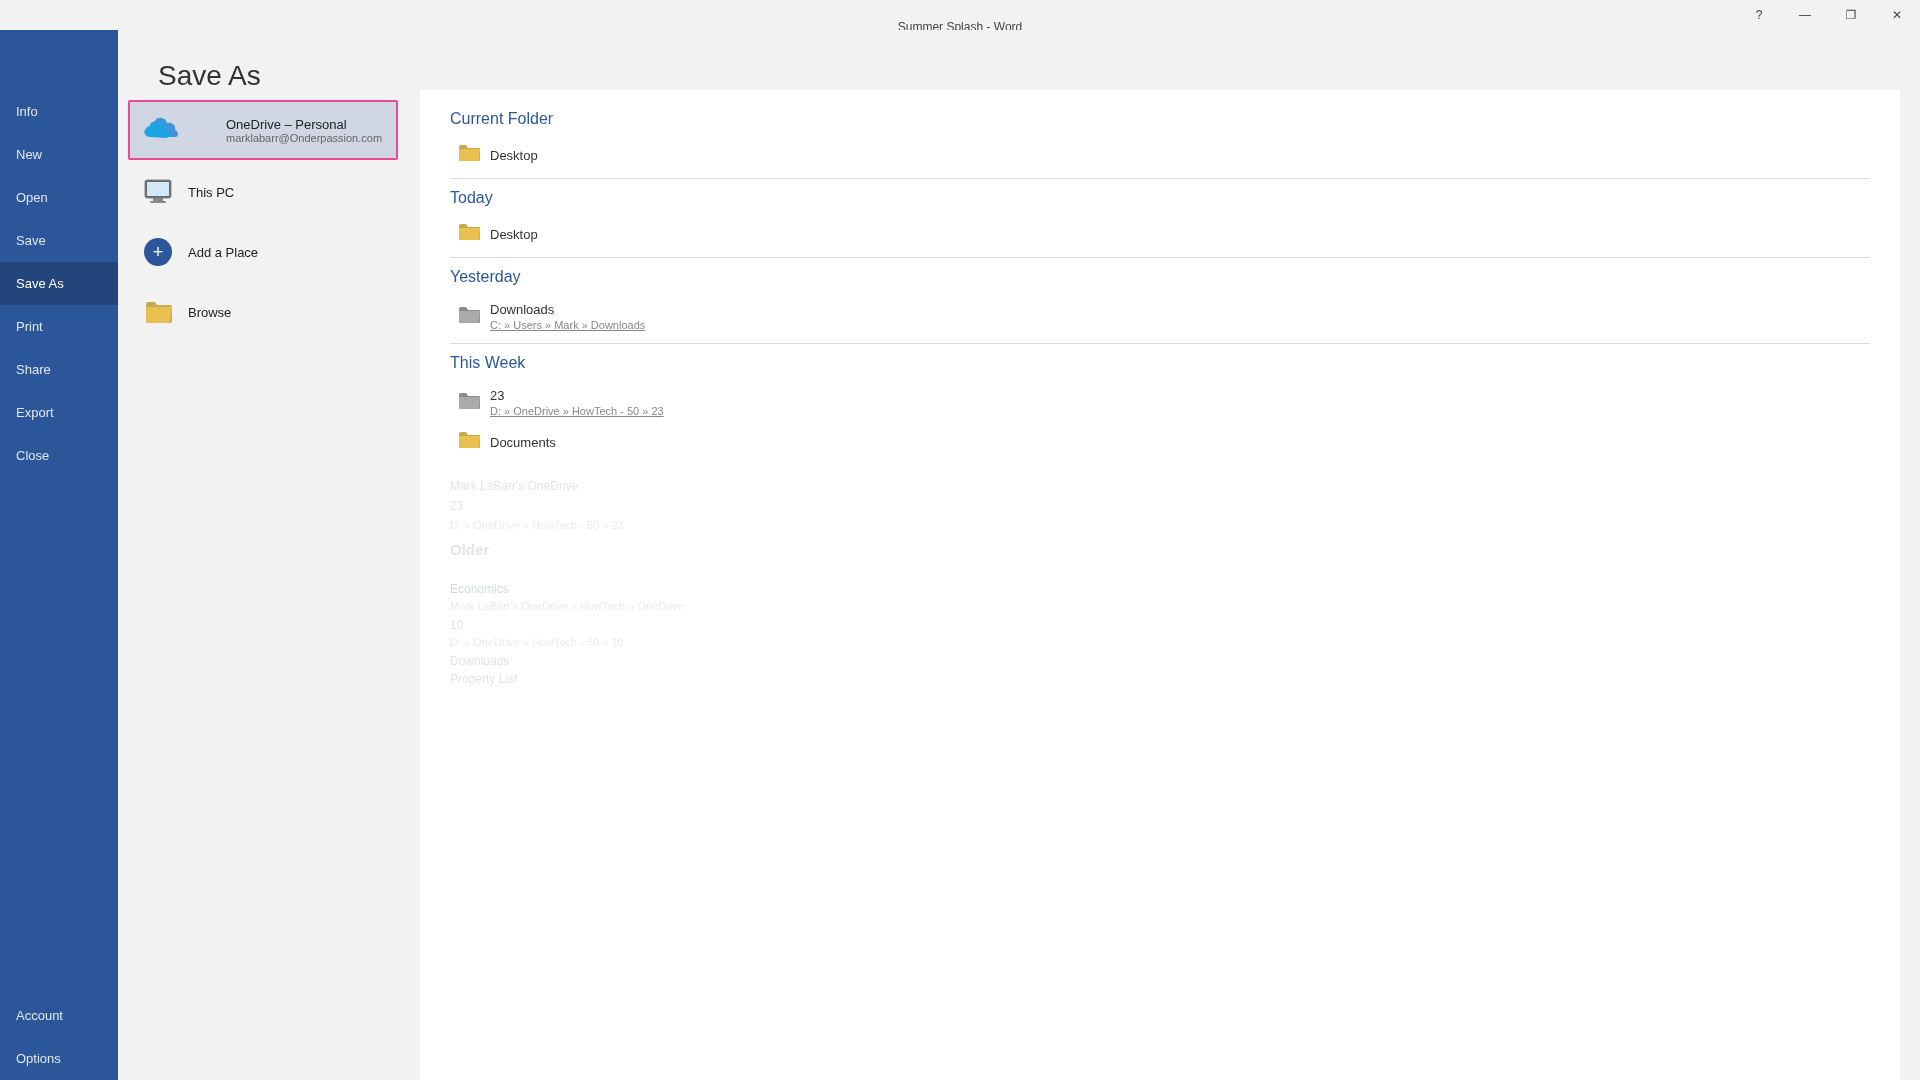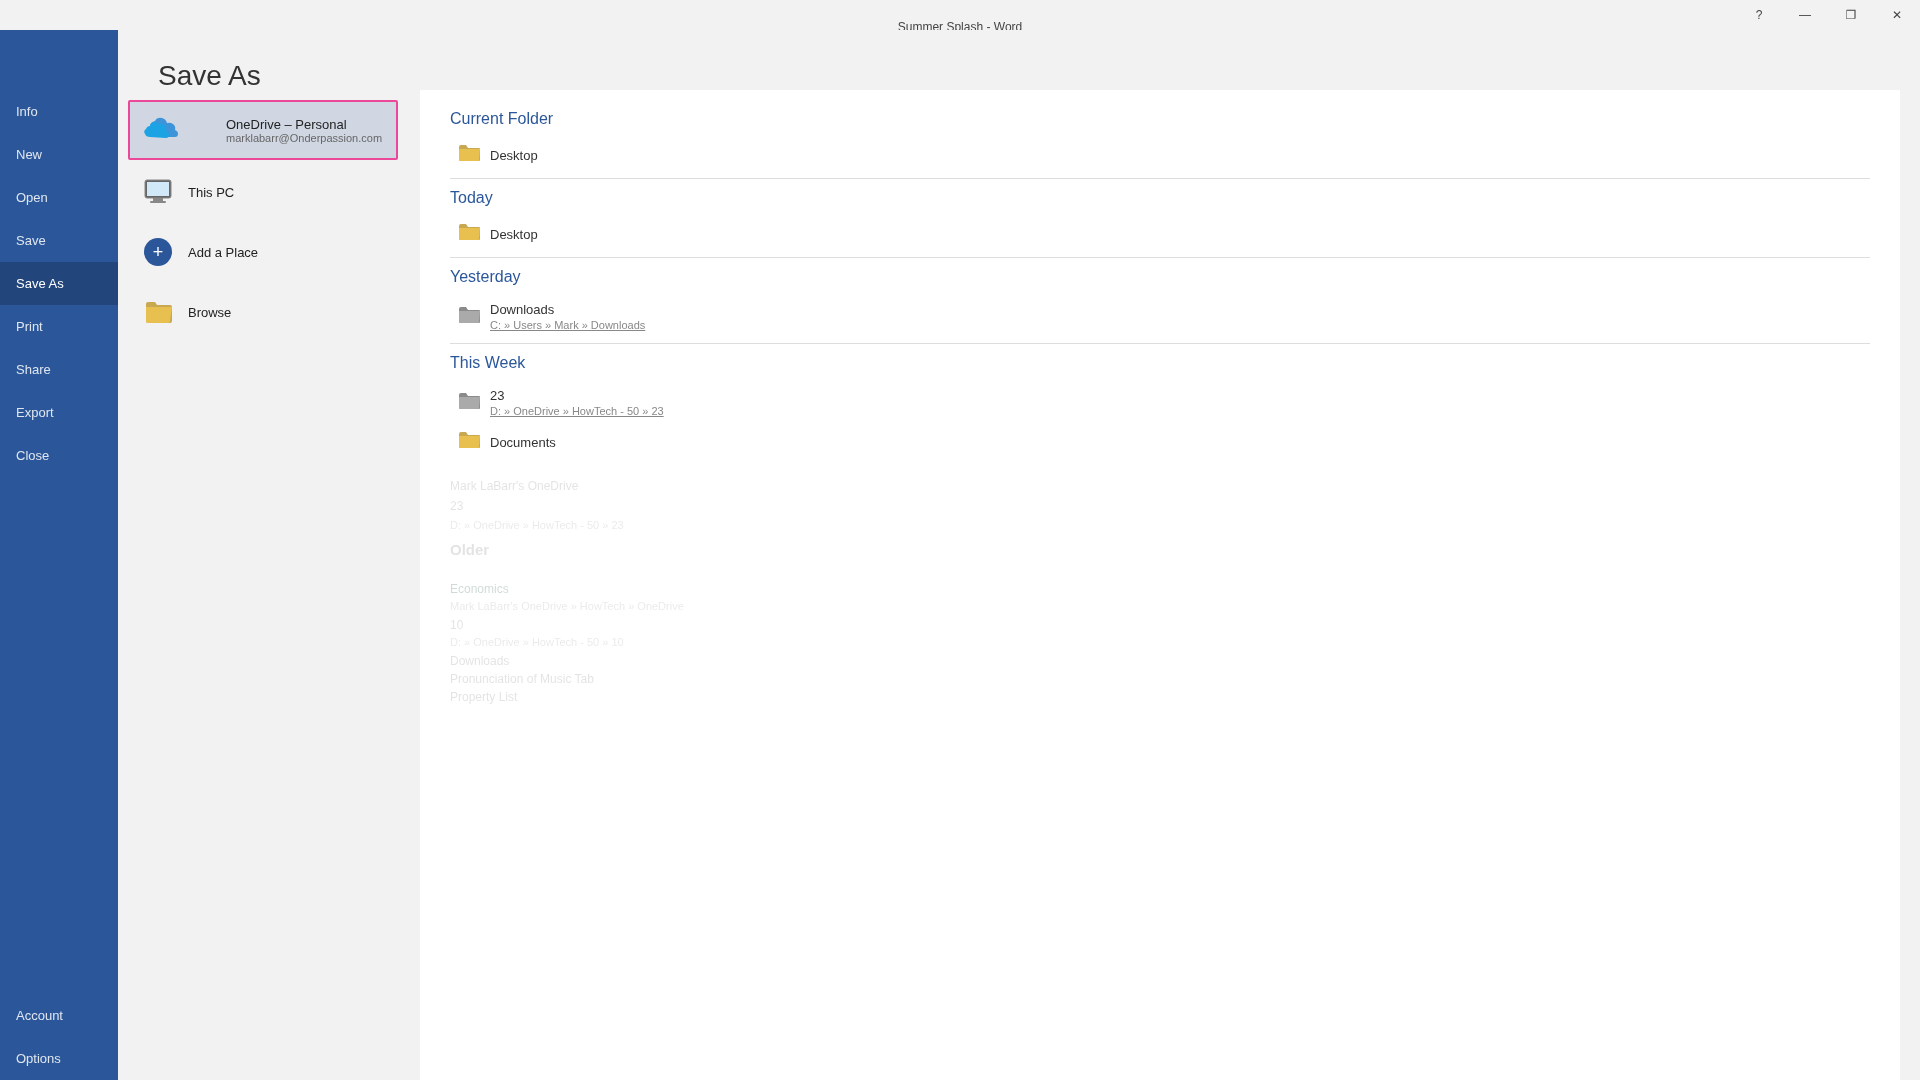--- a/index.html
+++ b/index.html
@@ -288,16 +288,15 @@
   <div style="opacity:0.2; margin-top:20px; pointer-events:none;">
     <div style="font-size:12px; color:#777; margin-bottom:6px;">Mark LaBarr's OneDrive</div>
     <div style="font-size:12px; color:#777; margin-bottom:6px;">23</div>
     <div style="font-size:11px; color:#999; margin-bottom:10px;">D: » OneDrive » HowTech - 50 » 23</div>
     <div style="font-size:15px; color:#777; font-weight:600; margin-bottom:6px;">Older</div>
     <div style="font-size:12px; color:#14532d; margin-bottom:4px;margin-top:24px;">Economics</div>
     <div style="font-size:11px; color:#999; margin-bottom:6px;">Mark LaBarr's OneDrive » HowTech » OneDrive</div>
     <div style="font-size:12px; color:#777; margin-bottom:4px;">10</div>
     <div style="font-size:11px; color:#999; margin-bottom:6px;">D: » OneDrive » HowTech - 50 » 10</div>
     <div style="font-size:12px; color:#777; margin-bottom:4px;">Downloads</div>
-    <div style="font-size:12px; color:#777; margin-bottom:4px;">Pronunciation of Music Tab</div>
     <div style="font-size:12px; color:#777; margin-bottom:4px;">Property List</div>
   </div>
 </div>
 
 </body></html>

